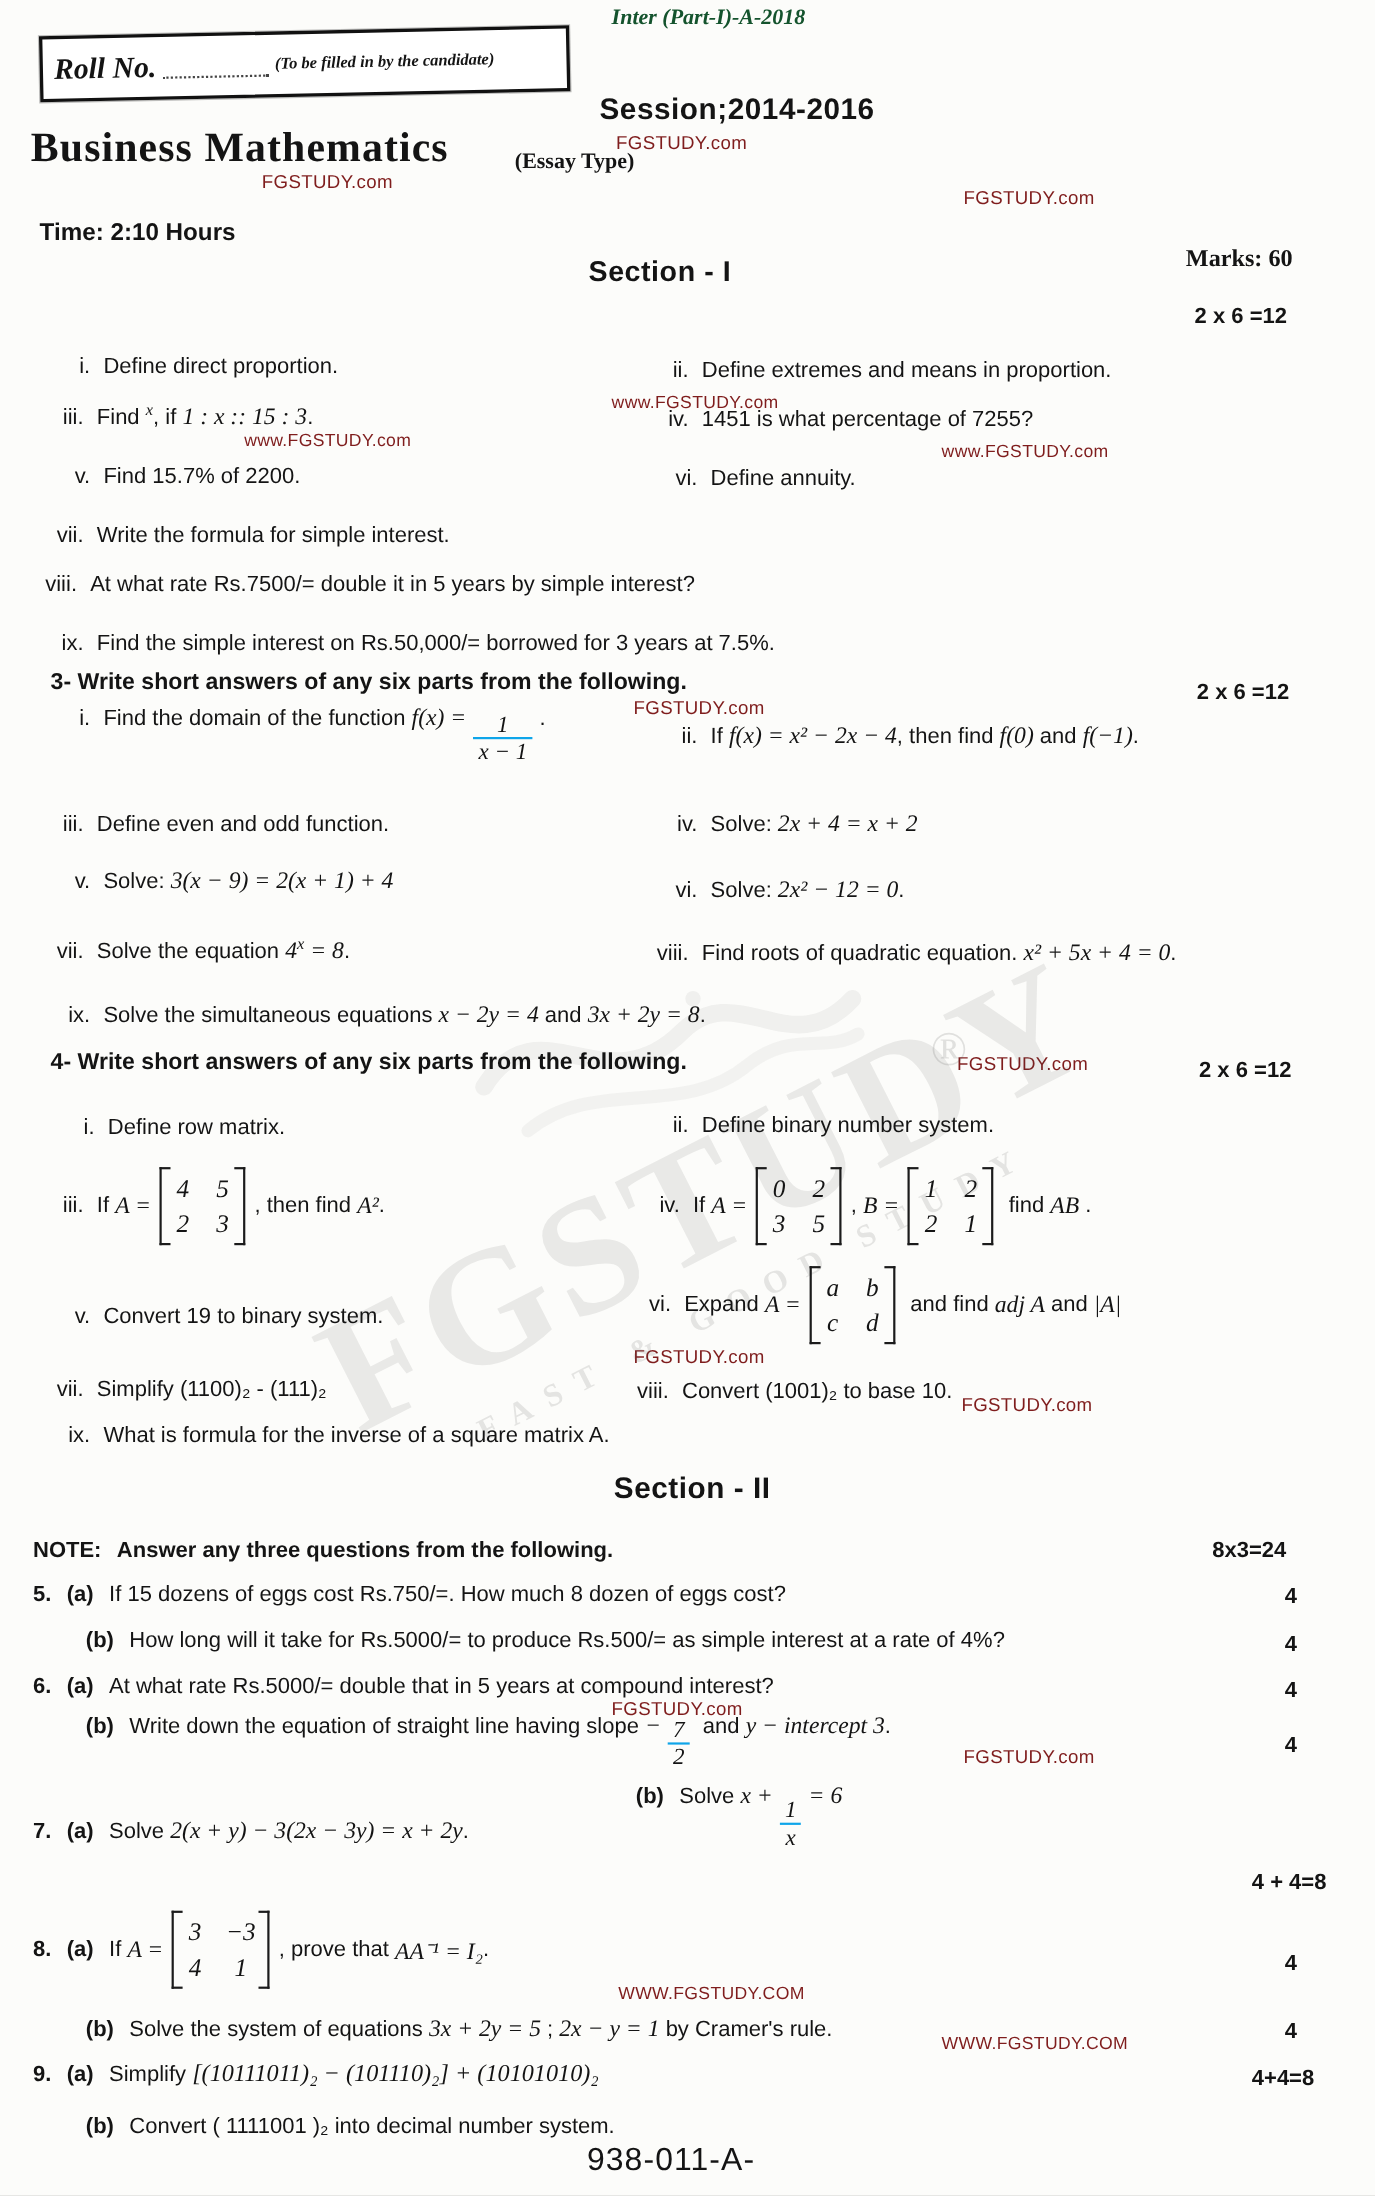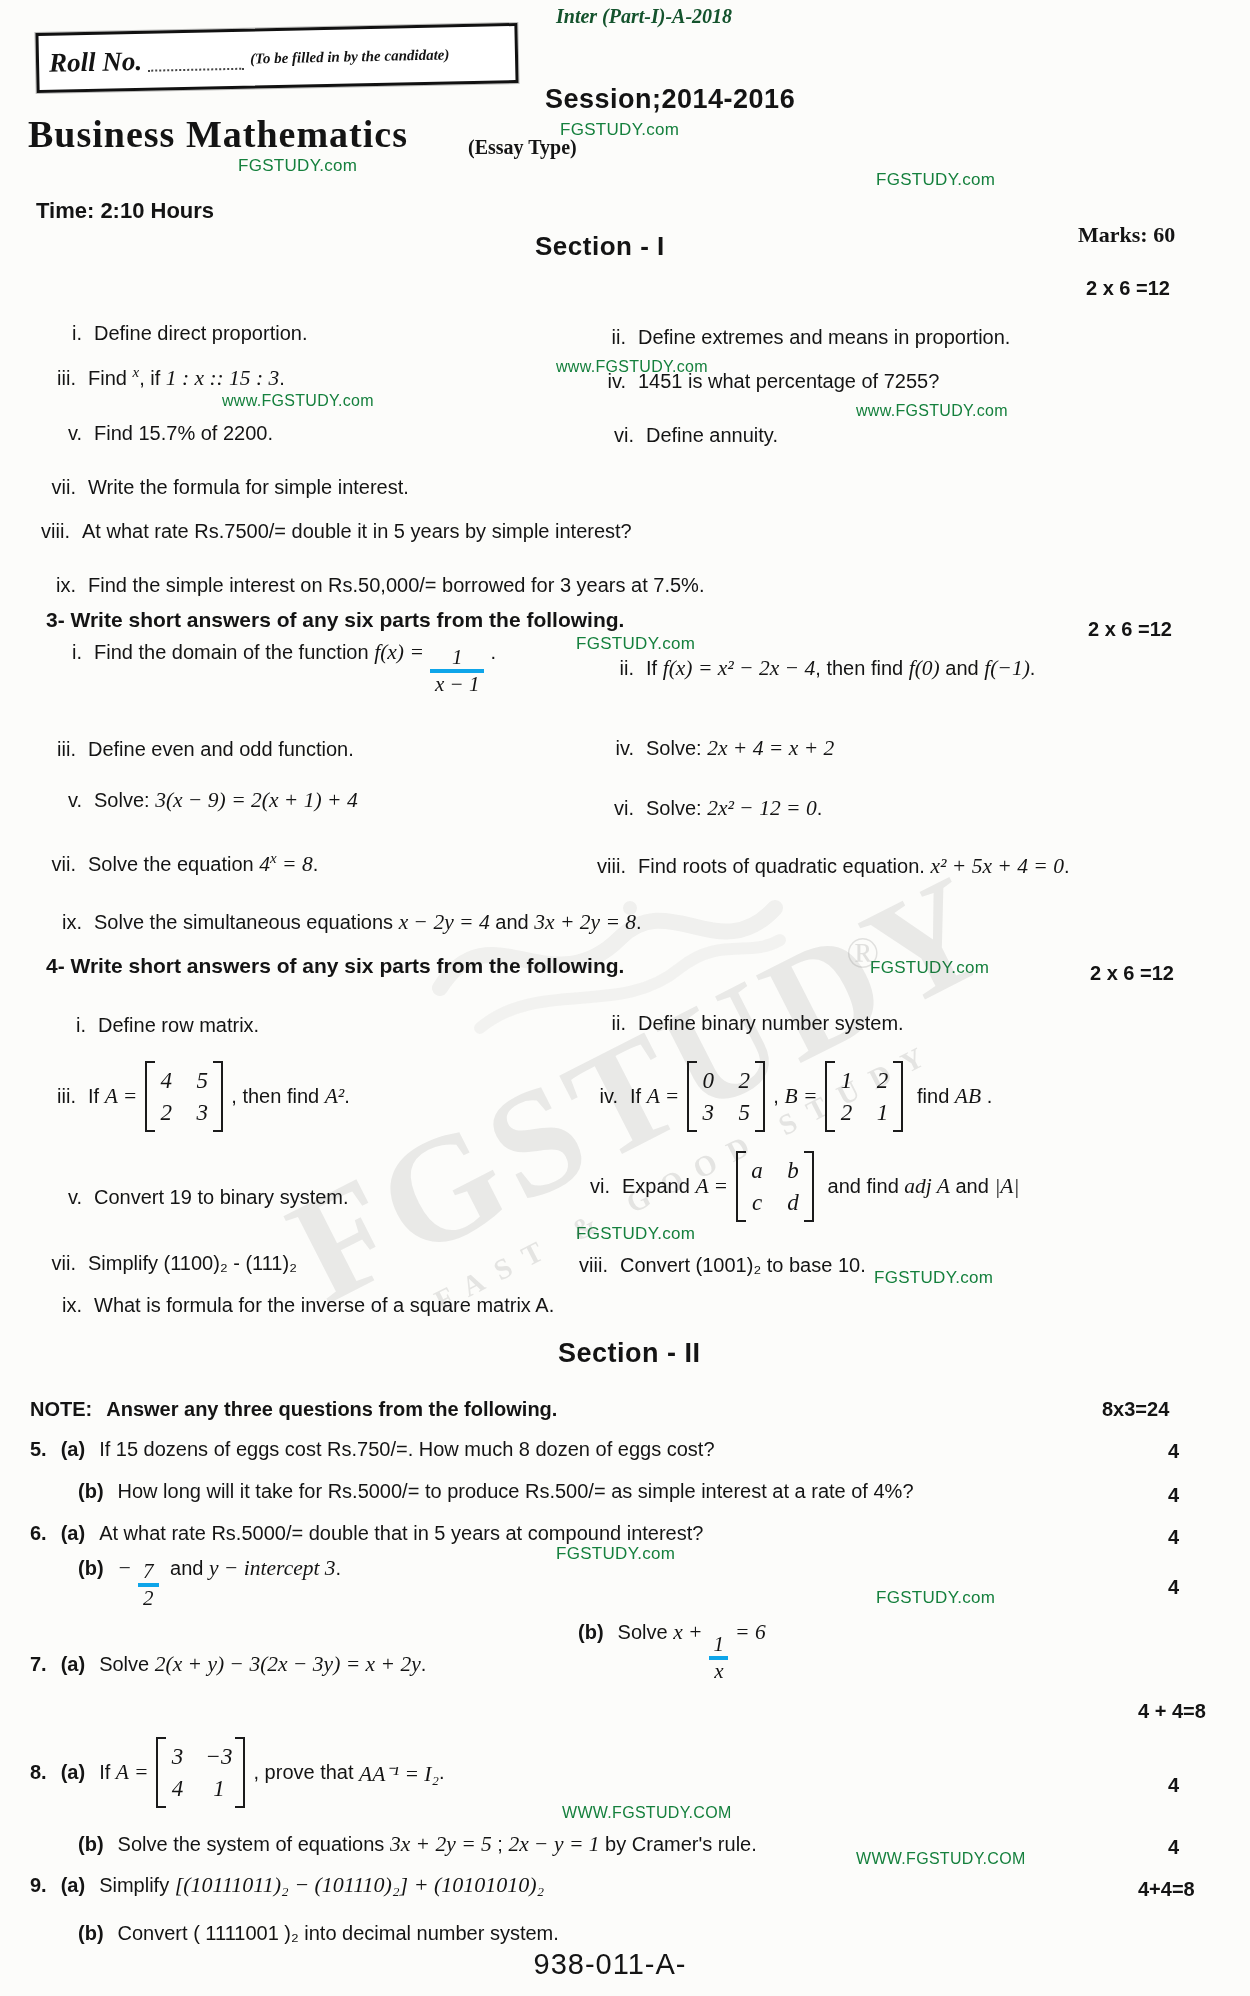--- a/index.html
+++ b/index.html
@@ -31,31 +31,31 @@
   
   .it { position:absolute; display:flex; align-items:baseline; font-size:20px; white-space:pre; }
   .qn { display:inline-block; min-width:40px; text-align:right; margin-right:12px; }
   .num { font-weight:700; margin-right:14px; }
   .lab { font-weight:700; margin-right:14px; }
   .m { font-family:"Liberation Serif",serif; font-style:italic; font-size:21.5px; }
   .sx { font-family:"Liberation Serif",serif; font-style:italic; font-size:15px; position:relative; top:-8px; }
   .frac { display:inline-flex; flex-direction:column; align-items:center; align-self:center;
     font-family:"Liberation Serif",serif; font-style:italic; font-size:21px; line-height:1.1; margin:0 6px; }
   .frac .fr-n { padding:0 5px; }
-  .frac .fr-d { border-top:4px solid #0ea5e9; padding:0 5px;text-align:right; }
+  .frac .fr-d { border-top:2px solid #0ea5e9; padding:0 5px;text-align:right; }
   .mx { display:inline-grid; grid-template-columns:auto auto; column-gap:20px; row-gap:9px;
     padding:8px 13px; margin:0 8px; position:relative; align-self:center;
     font-family:"Liberation Serif",serif; font-style:italic; font-size:23px; line-height:1; }
   .mx span { text-align:center; min-width:16px; }
   .mx::before { content:""; position:absolute; left:0; top:0; bottom:0; width:8px;
     border:2.5px solid #1b1b1b; border-right:none; }
   .mx::after { content:""; position:absolute; right:0; top:0; bottom:0; width:8px;
     border:2.5px solid #1b1b1b; border-left:none; }
   
-  .wm { position:absolute; color:#15803d; font-size:17px; letter-spacing:.3px; }
+  .wm { position:absolute; color:#7f1d1d; font-size:17px; letter-spacing:.3px; }
   .wm.sm { font-size:16px; }
   .wm-big { position:absolute; left:240px; top:1010px; width:820px; transform:rotate(-27deg);
     text-align:center; font-family:"Liberation Serif",serif; font-weight:700; pointer-events:none; }
   .wm-big .word { display:block; font-size:150px; letter-spacing:6px; line-height:1; color:rgba(70,70,70,0.10); }
   .wm-big .tag { display:block; font-size:29px; letter-spacing:15px; margin-top:8px; color:rgba(70,70,70,0.13); }
   .wm-reg { position:absolute; left:846px; top:928px; font-family:"Liberation Serif",serif;
     font-size:44px; color:rgba(70,70,70,0.15); }
   .wm-callig { position:absolute; left:420px; top:848px; opacity:.55; }
   .footer { position:absolute; left:460px; top:1948px; width:300px; text-align:center; font-size:29px; letter-spacing:1px; }
 </style>
@@ -313,20 +313,21 @@
   <div class="marks" style="left:1168px; top:1484px;">4</div>
 
   <div class="it" style="left:30px; top:1522px;">
     <span class="num">6.</span>
     <span class="lab">(a)</span>
     <span>At what rate Rs.5000/= double that in 5 years at compound interest?</span>
   </div>
   <div class="marks" style="left:1168px; top:1526px;">4</div>
   <div class="it" style="left:78px; top:1556px; height:58px;">
     <span class="lab">(b)</span>
+    <span>Write down the equation of straight line having slope </span>
     <span class="m">−</span>
     <span class="frac">
       <span class="fr-n">7</span>
       <span class="fr-d">2</span>
     </span>
     <span> and </span>
     <span class="m">y − intercept 3</span>
     <span>.</span>
   </div>
   <div class="marks" style="left:1168px; top:1576px;">4</div>

